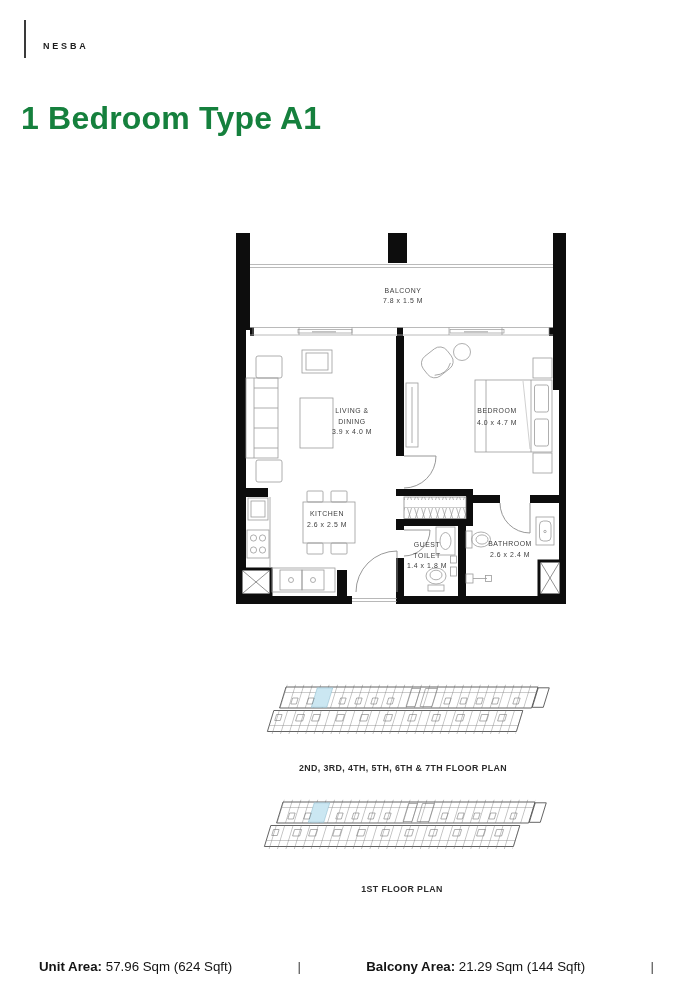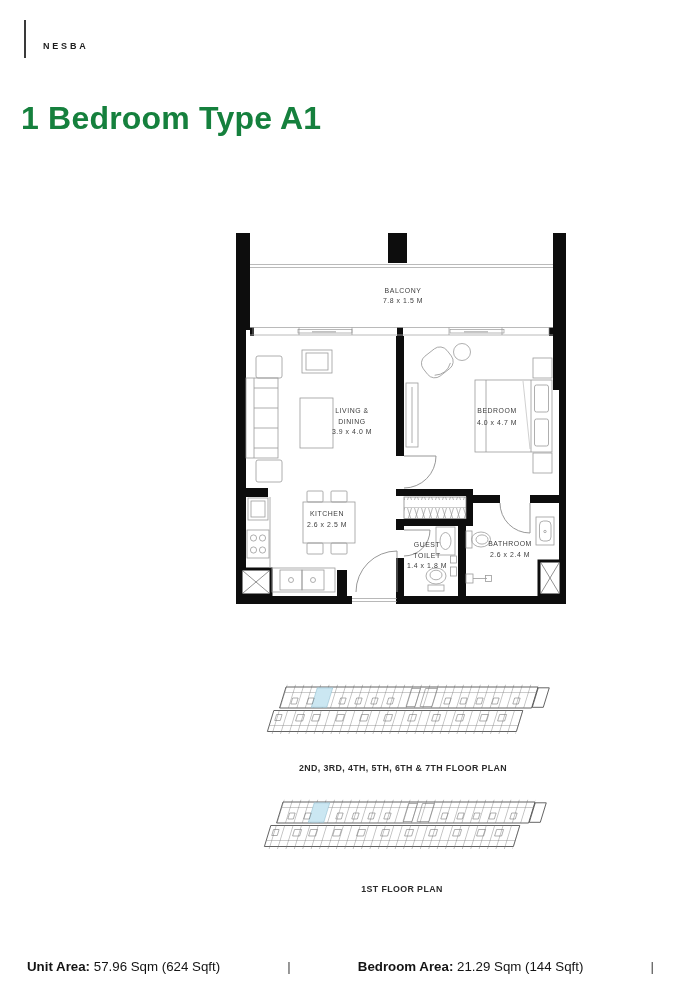--- a/index.html
+++ b/index.html
@@ -5,21 +5,21 @@
   html,body{margin:0;padding:0;background:#fff;}
   .page{position:relative;width:692px;height:1000px;background:#ffffff;
         font-family:"Liberation Sans",sans-serif;overflow:hidden;}
   .brand-line{position:absolute;left:24px;top:20px;width:2px;height:38px;background:#3a3a3a;}
   .brand{position:absolute;left:43px;top:41px;font-size:9px;font-weight:bold;
          letter-spacing:2.8px;color:#1d1d1d;}
   .title{position:absolute;left:21px;top:100px;margin:0;font-size:32px;font-weight:bold;
          color:#15803d;letter-spacing:0.2px;}
   .plan-svg{position:absolute;left:230px;top:228px;}
   .keyplans-svg{position:absolute;left:240px;top:680px;}
-  .footer{position:absolute;left:0;right:0;top:959px;display:flex;justify-content:space-between;
+  .footer{position:absolute;left:12px;right:0;top:959px;display:flex;justify-content:space-between;
           padding:0 38px 0 27px;font-size:13.3px;color:#141414;align-items:baseline;}
   .fitem{white-space:nowrap;}
   .fl{font-weight:bold;}
   .fv{font-weight:normal;}
   .fsep{color:#444;font-weight:normal;}
   
   .w{fill:#0d0d0d;}
   .fx{fill:none;stroke:#9b9b9b;stroke-width:0.8;}
   .fx2{fill:#ffffff;stroke:#9b9b9b;stroke-width:0.8;}
   .thin{fill:none;stroke:#a8a8a8;stroke-width:0.8;}
@@ -251,19 +251,19 @@
     <text class="cap" x="402" y="892">1ST FLOOR PLAN</text>
   </svg>
 
   <div class="footer">
     <span class="fitem">
       <span class="fl">Unit Area:</span>
       <span class="fv">57.96 Sqm (624 Sqft)</span>
     </span>
     <span class="fsep">|</span>
     <span class="fitem">
-      <span class="fl">Bedroom Area:</span>
+      <span class="fl">Balcony Area:</span>
       <span class="fv">21.29 Sqm (144 Sqft)</span>
     </span>
     <span class="fsep">|</span>
   </div>
 
 </div>
 
 </body></html>

